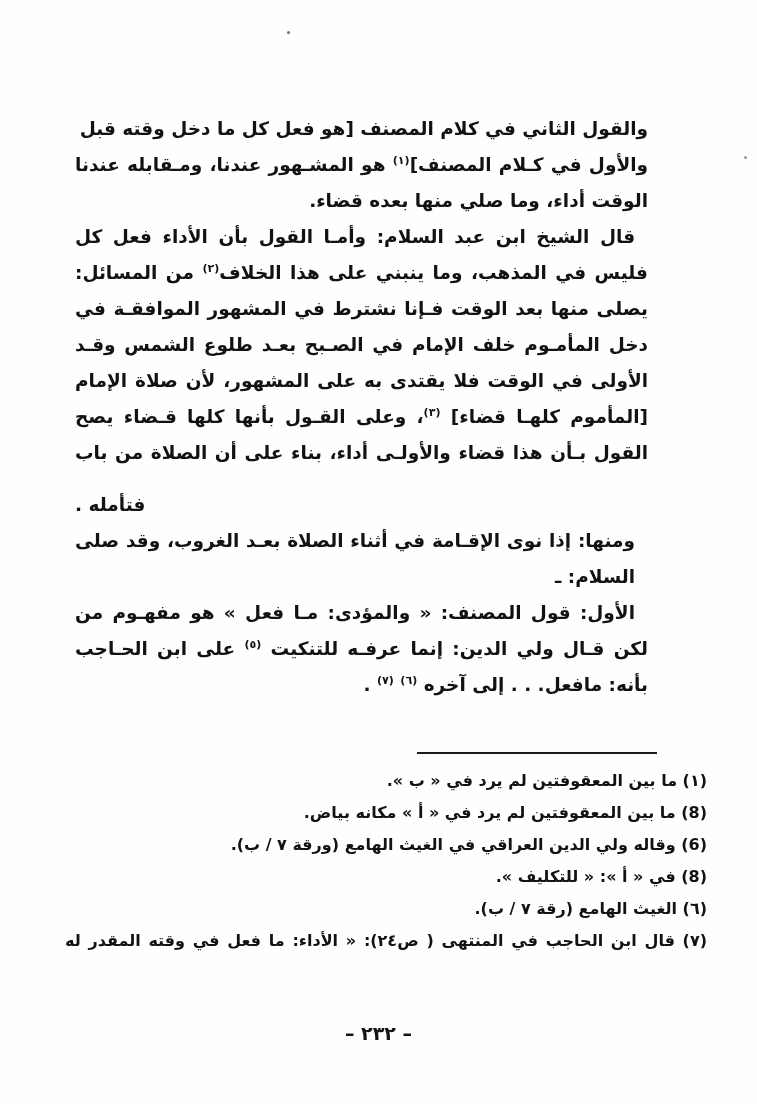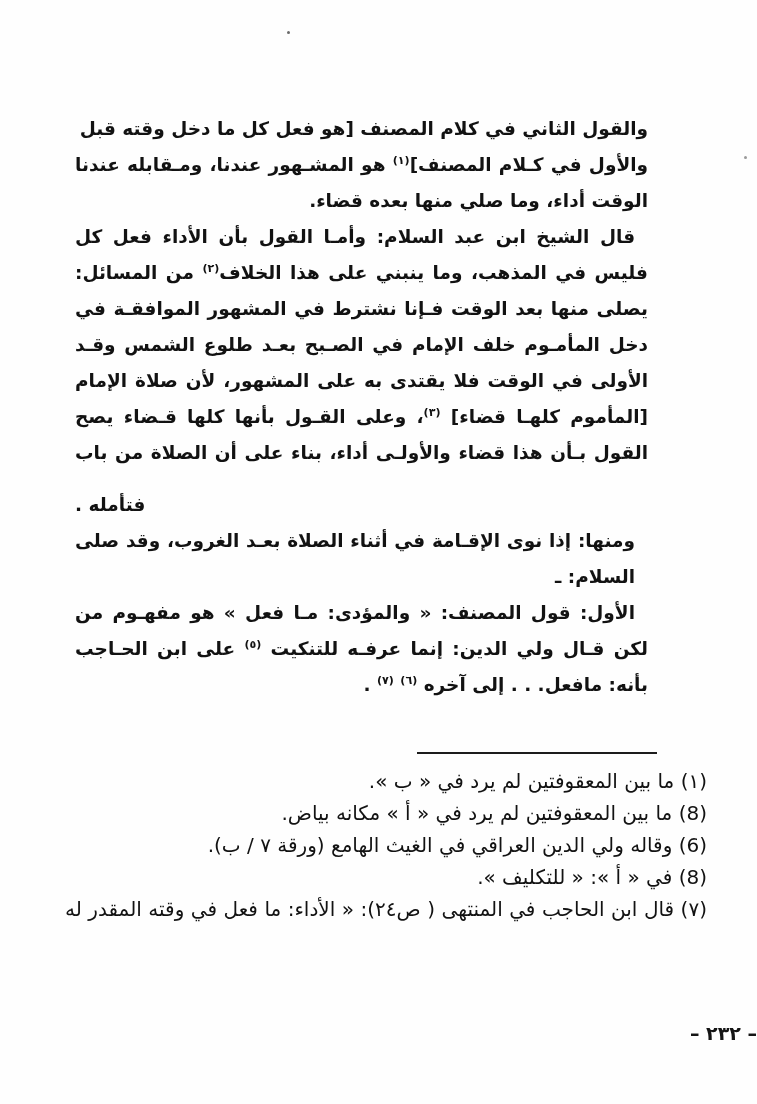--- a/index.html
+++ b/index.html
@@ -30,30 +30,30 @@
     font-size:0.6em;vertical-align:super;line-height:0;font-weight:700;
   }
   
   .divider{
     position:absolute;top:752px;left:417px;width:240px;height:0;
     border-top:2px solid #1c1c1c;
   }
   
   .footnotes{
     position:absolute;top:765px;right:50px;width:642px;
-    direction:rtl;font-weight:400;font-size:20px;
+    direction:rtl;font-weight:700;font-size:16px;
   }
   .footnote-item{
     height:32px;line-height:32px;overflow:hidden;text-align:right;
   }
   .footnote-item.al-justify{text-align:justify;text-align-last:justify;}
   
   .page-number{
     position:absolute;top:1022px;left:0;width:100%;
-    text-align:right;direction:rtl;
+    text-align:center;direction:rtl;
     font-size:19px;font-weight:700;letter-spacing:6px;color:#141414;
   }
 </style>
 </head>
 <body>
 
 <div class="page">
   <div class="speck s1"></div>
   <div class="speck s2"></div>
 
@@ -76,17 +76,18 @@
       <div class="body-line al-right">بأنه: مافعل. . . إلى آخره <sup>(٦)</sup> <sup>(٧)</sup> .</div>
     </main>
 
   <div class="divider"></div>
 
   <section class="footnotes" id="footnote-lines" dir="rtl">
       <div class="footnote-item al-right">(١) ما بين المعقوفتين لم يرد في « ب ».</div>
       <div class="footnote-item al-right">(8) ما بين المعقوفتين لم يرد في « أ » مكانه بياض.</div>
       <div class="footnote-item al-right">(6) وقاله ولي الدين العراقي في الغيث الهامع (ورقة ٧ / ب).</div>
       <div class="footnote-item al-right">(8) في « أ »: « للتكليف ».</div>
+      <div class="footnote-item al-right">(٦) الغيث الهامع (رقة ٧ / ب).</div>
       <div class="footnote-item al-justify">(٧) قال ابن الحاجب في المنتهى ( ص٢٤): « الأداء: ما فعل في وقته المقدر له شرعًا ».</div>
     </section>
 
   <footer class="page-number">–  ٢٣٢  –</footer>
 </div>
 
 </body></html>

